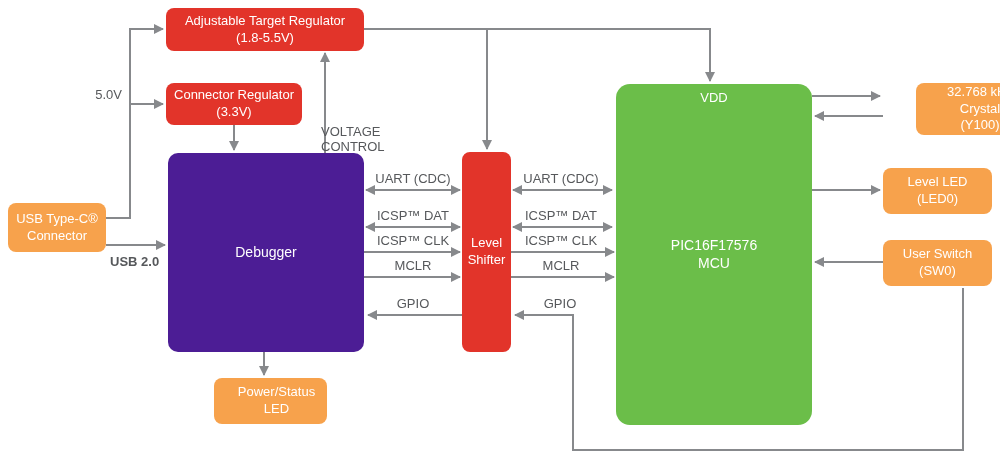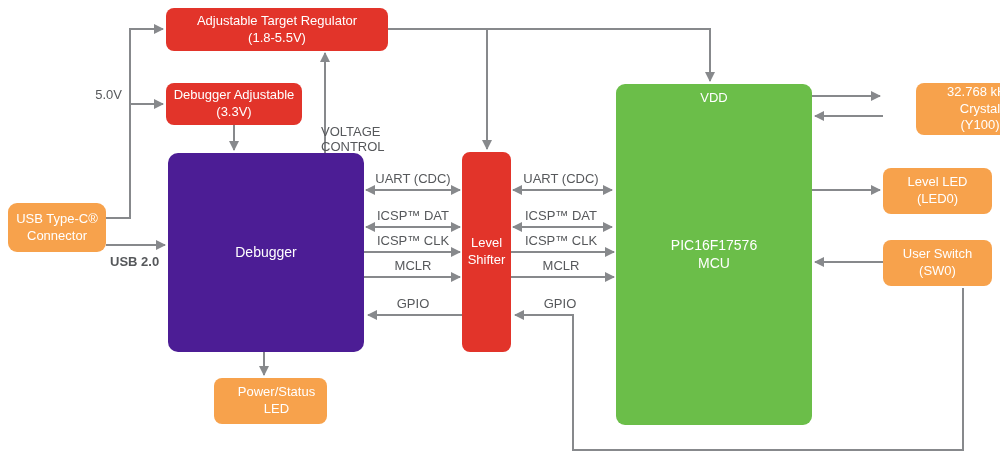--- a/index.html
+++ b/index.html
@@ -70,45 +70,45 @@
     <path d="M511,277 H614" marker-end="url(#arr)"></path>
     <path d="M515,315 H573 V450 H963 V288" marker-start="url(#arr)"></path>
 
     <path d="M812,96 H880" marker-end="url(#arr)"></path>
     <path d="M883,116 H815" marker-end="url(#arr)"></path>
     <path d="M812,190 H880" marker-end="url(#arr)"></path>
     <path d="M883,262 H815" marker-end="url(#arr)"></path>
     <path d="M264,352 V375" marker-end="url(#arr)"></path>
   </svg>
 
-  <div class="block red" style="left:166px;top:8px;width:222px;height:43px;">
+  <div class="block red" style="left:166px;top:8px;width:198px;height:43px;">
     <div>Adjustable Target Regulator</div>
     <div>(1.8-5.5V)</div>
   </div>
 
   <div class="block red" style="left:166px;top:83px;width:136px;height:42px;">
-    <div>Debugger Adjustable</div>
+    <div>Connector Regulator</div>
     <div>(3.3V)</div>
   </div>
 
-  <div class="block orange" style="left:8px;top:203px;width:98px;height:49px;border-radius:9px;">
+  <div class="block orange" style="left:8px;top:203px;width:98px;height:49px;">
     <div>USB Type-C®</div>
     <div>Connector</div>
   </div>
 
   <div class="block blue big" style="left:168px;top:153px;width:196px;height:199px;border-radius:10px;">
     <div>Debugger</div>
   </div>
 
   <div class="block red" style="left:462px;top:152px;width:49px;height:200px;">
     <div>Level</div>
     <div>Shifter</div>
   </div>
 
-  <div class="block green big" style="left:616px;top:84px;width:196px;height:341px;border-radius:9px;">
+  <div class="block green big" style="left:616px;top:84px;width:196px;height:341px;border-radius:14px;">
     <div class="vdd">VDD</div>
     <div>PIC16F17576</div>
     <div>MCU</div>
   </div>
 
   <div class="block orange" style="left:916px;top:83px;width:128px;height:52px;">
     <div>32.768 kHz</div>
     <div>Crystal</div>
     <div>(Y100)</div>
   </div>

